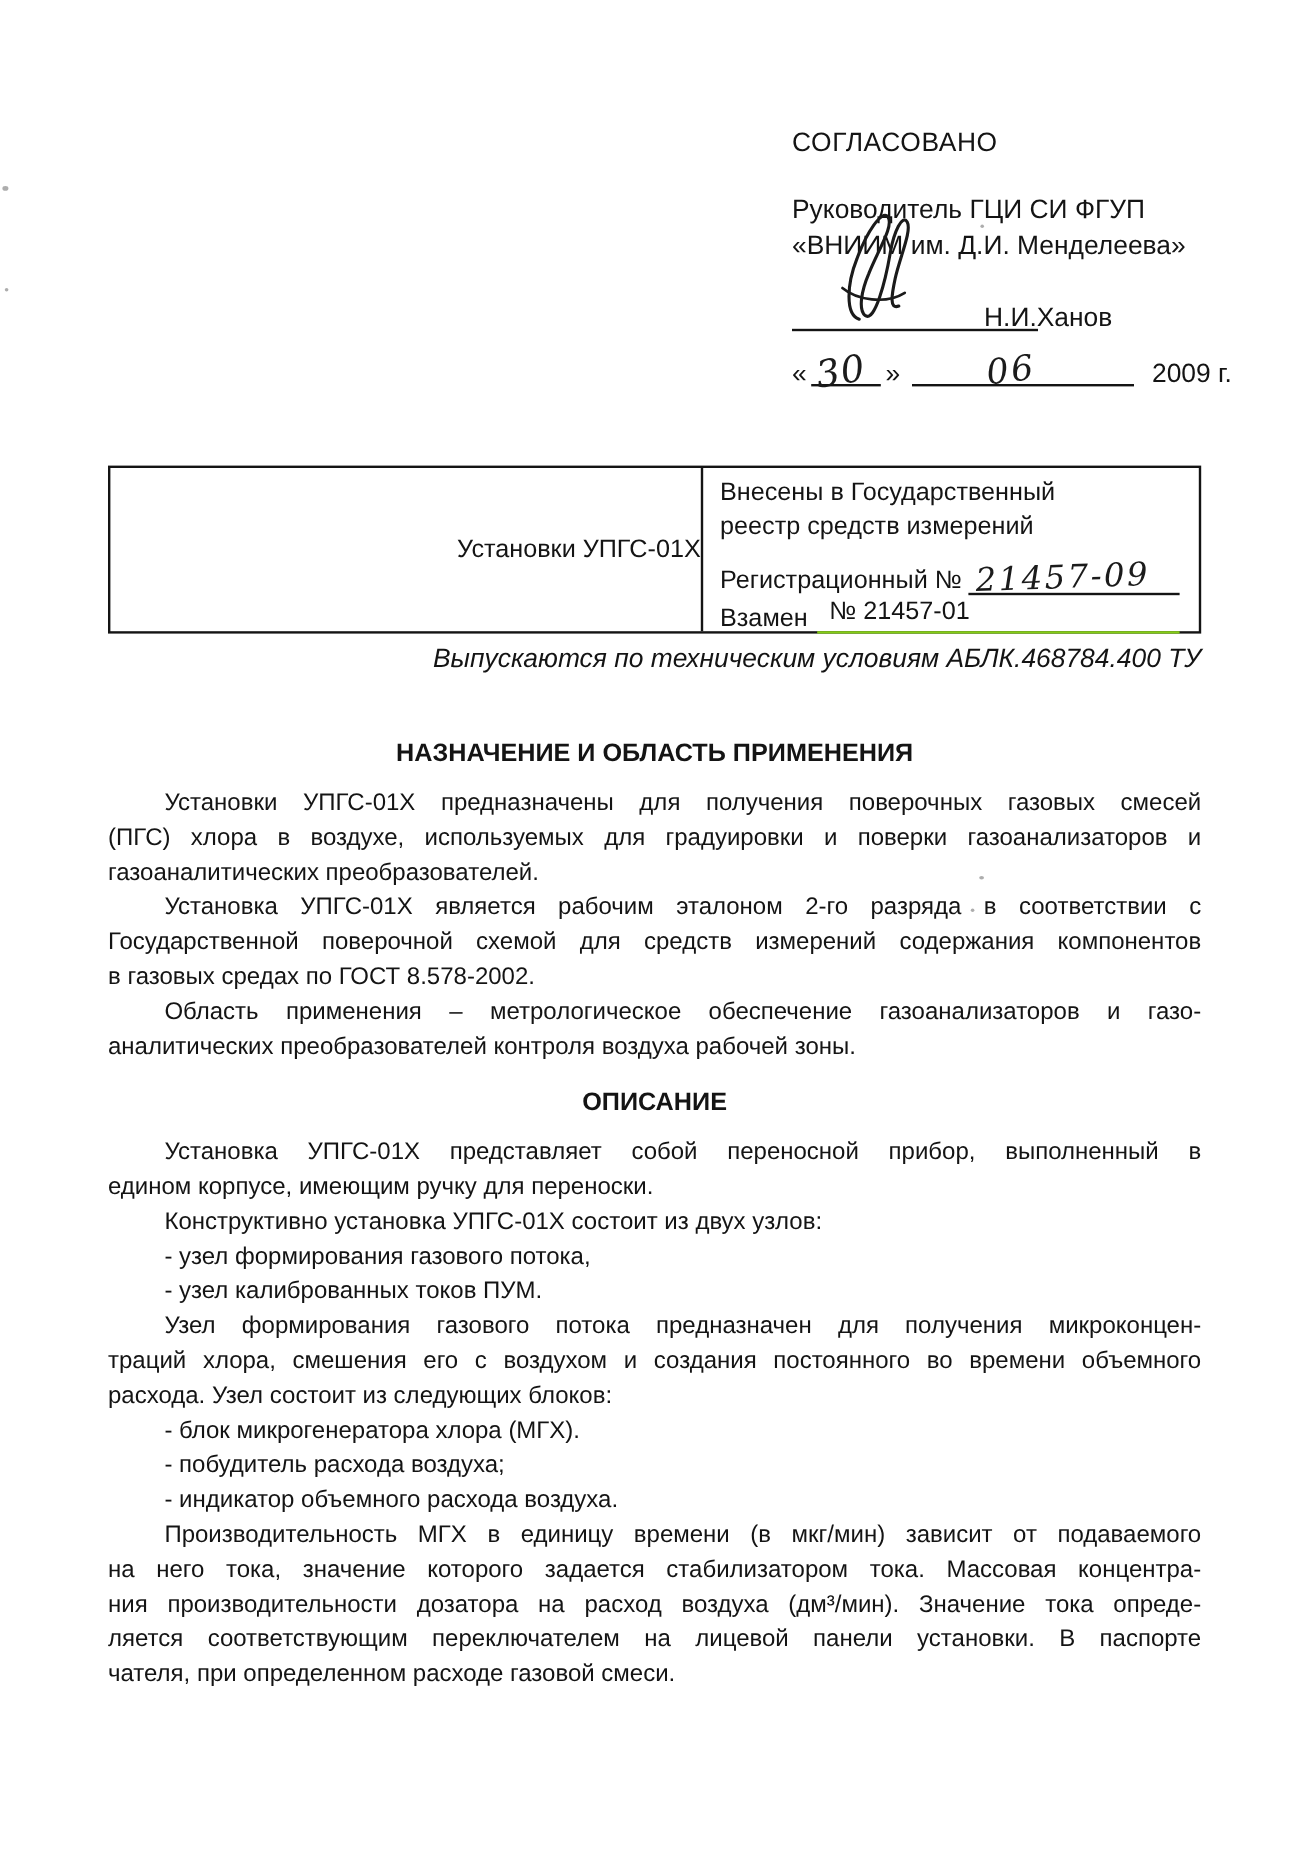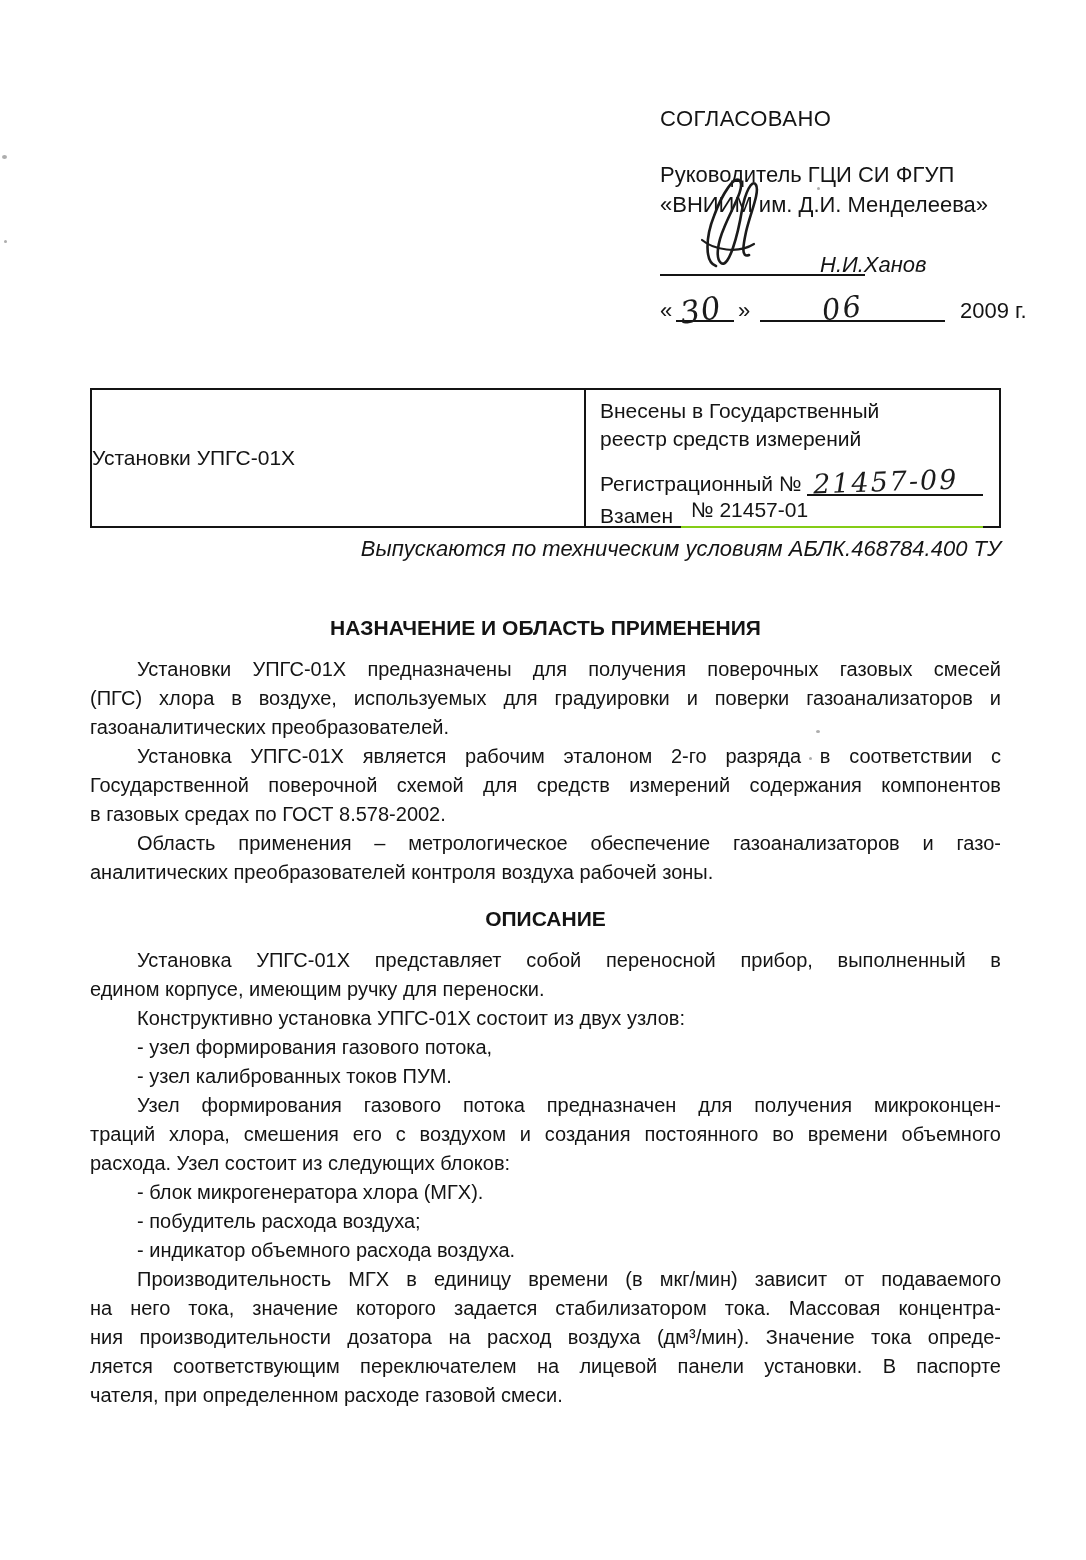--- a/index.html
+++ b/index.html
@@ -10,39 +10,39 @@
     background:#ffffff;
     color:#141414;
     font-family:"Liberation Sans", sans-serif;
     overflow:hidden;
   }
 
   
   .approval { position:absolute; left:660px; top:106px; width:400px; }
   .agreed { font-size:22px; letter-spacing:0.5px; }
   .approver { margin-top:28px; font-size:22px; line-height:30px; }
-  .sig-row { position:relative; margin-top:16px; height:44px;font-style:italic; }
+  .sig-row { position:relative; margin-top:16px; height:44px; }
   .sig-line { position:absolute; left:0; top:38px; width:205px; border-bottom:2px solid #141414; }
   .sig-name { position:absolute; left:160px; top:16px; font-size:22px; background:transparent; }
   .signature-svg { position:absolute; left:28px; top:-66px; }
   .date-row { position:relative; margin-top:14px; height:36px; font-size:22px; }
   .dq1 { position:absolute; left:0; bottom:6px; }
   .day-box { position:absolute; left:16px; bottom:8px; width:58px; border-bottom:2px solid #141414; height:24px; }
   .dq2 { position:absolute; left:78px; bottom:6px; }
   .month-box { position:absolute; left:100px; bottom:8px; width:185px; border-bottom:2px solid #141414; height:24px; }
   .year { position:absolute; left:300px; bottom:6px; }
   .handwriting { font-family:"DejaVu Serif", serif; font-style:italic; color:#1b1b1b; }
   .hand-day { position:absolute; left:4px; bottom:-8px; font-size:31px; transform:rotate(-9deg); letter-spacing:1px; }
   .hand-month { position:absolute; left:62px; bottom:-5px; font-size:29px; transform:rotate(-7deg); letter-spacing:2px; }
 
   
   .reg-table { position:absolute; left:90px; top:388px; width:911px; height:140px;
     border:2px solid #141414; display:flex; box-sizing:border-box; }
   .cell-left { width:494px; border-right:2px solid #141414; box-sizing:border-box;
-    display:flex; align-items:center; justify-content:flex-start; font-size:21px; }
+    display:flex; align-items:center; justify-content:flex-end; font-size:21px; }
   .cell-right { flex:1; padding:7px 12px 4px 14px; font-size:21px; box-sizing:border-box; }
   .reg-note { line-height:28px; }
   .reg-line { display:flex; align-items:flex-end; margin-top:11px;justify-content:flex-end; }
   .reg-underline { flex:1; border-bottom:2px solid #141414; margin-left:6px; margin-right:4px;
     position:relative; height:30px; }
   .hand-reg { position:absolute; left:6px; bottom:-3px; font-size:27px; transform:rotate(-2deg); letter-spacing:2px; white-space:nowrap; }
   .vz-line { display:flex; align-items:flex-end; margin-top:2px; }
   .vz-underline { flex:1; border-bottom:2px solid #84cc16; margin-left:8px; margin-right:4px; height:28px; }
   .vz-value { padding-left:10px; }
 

